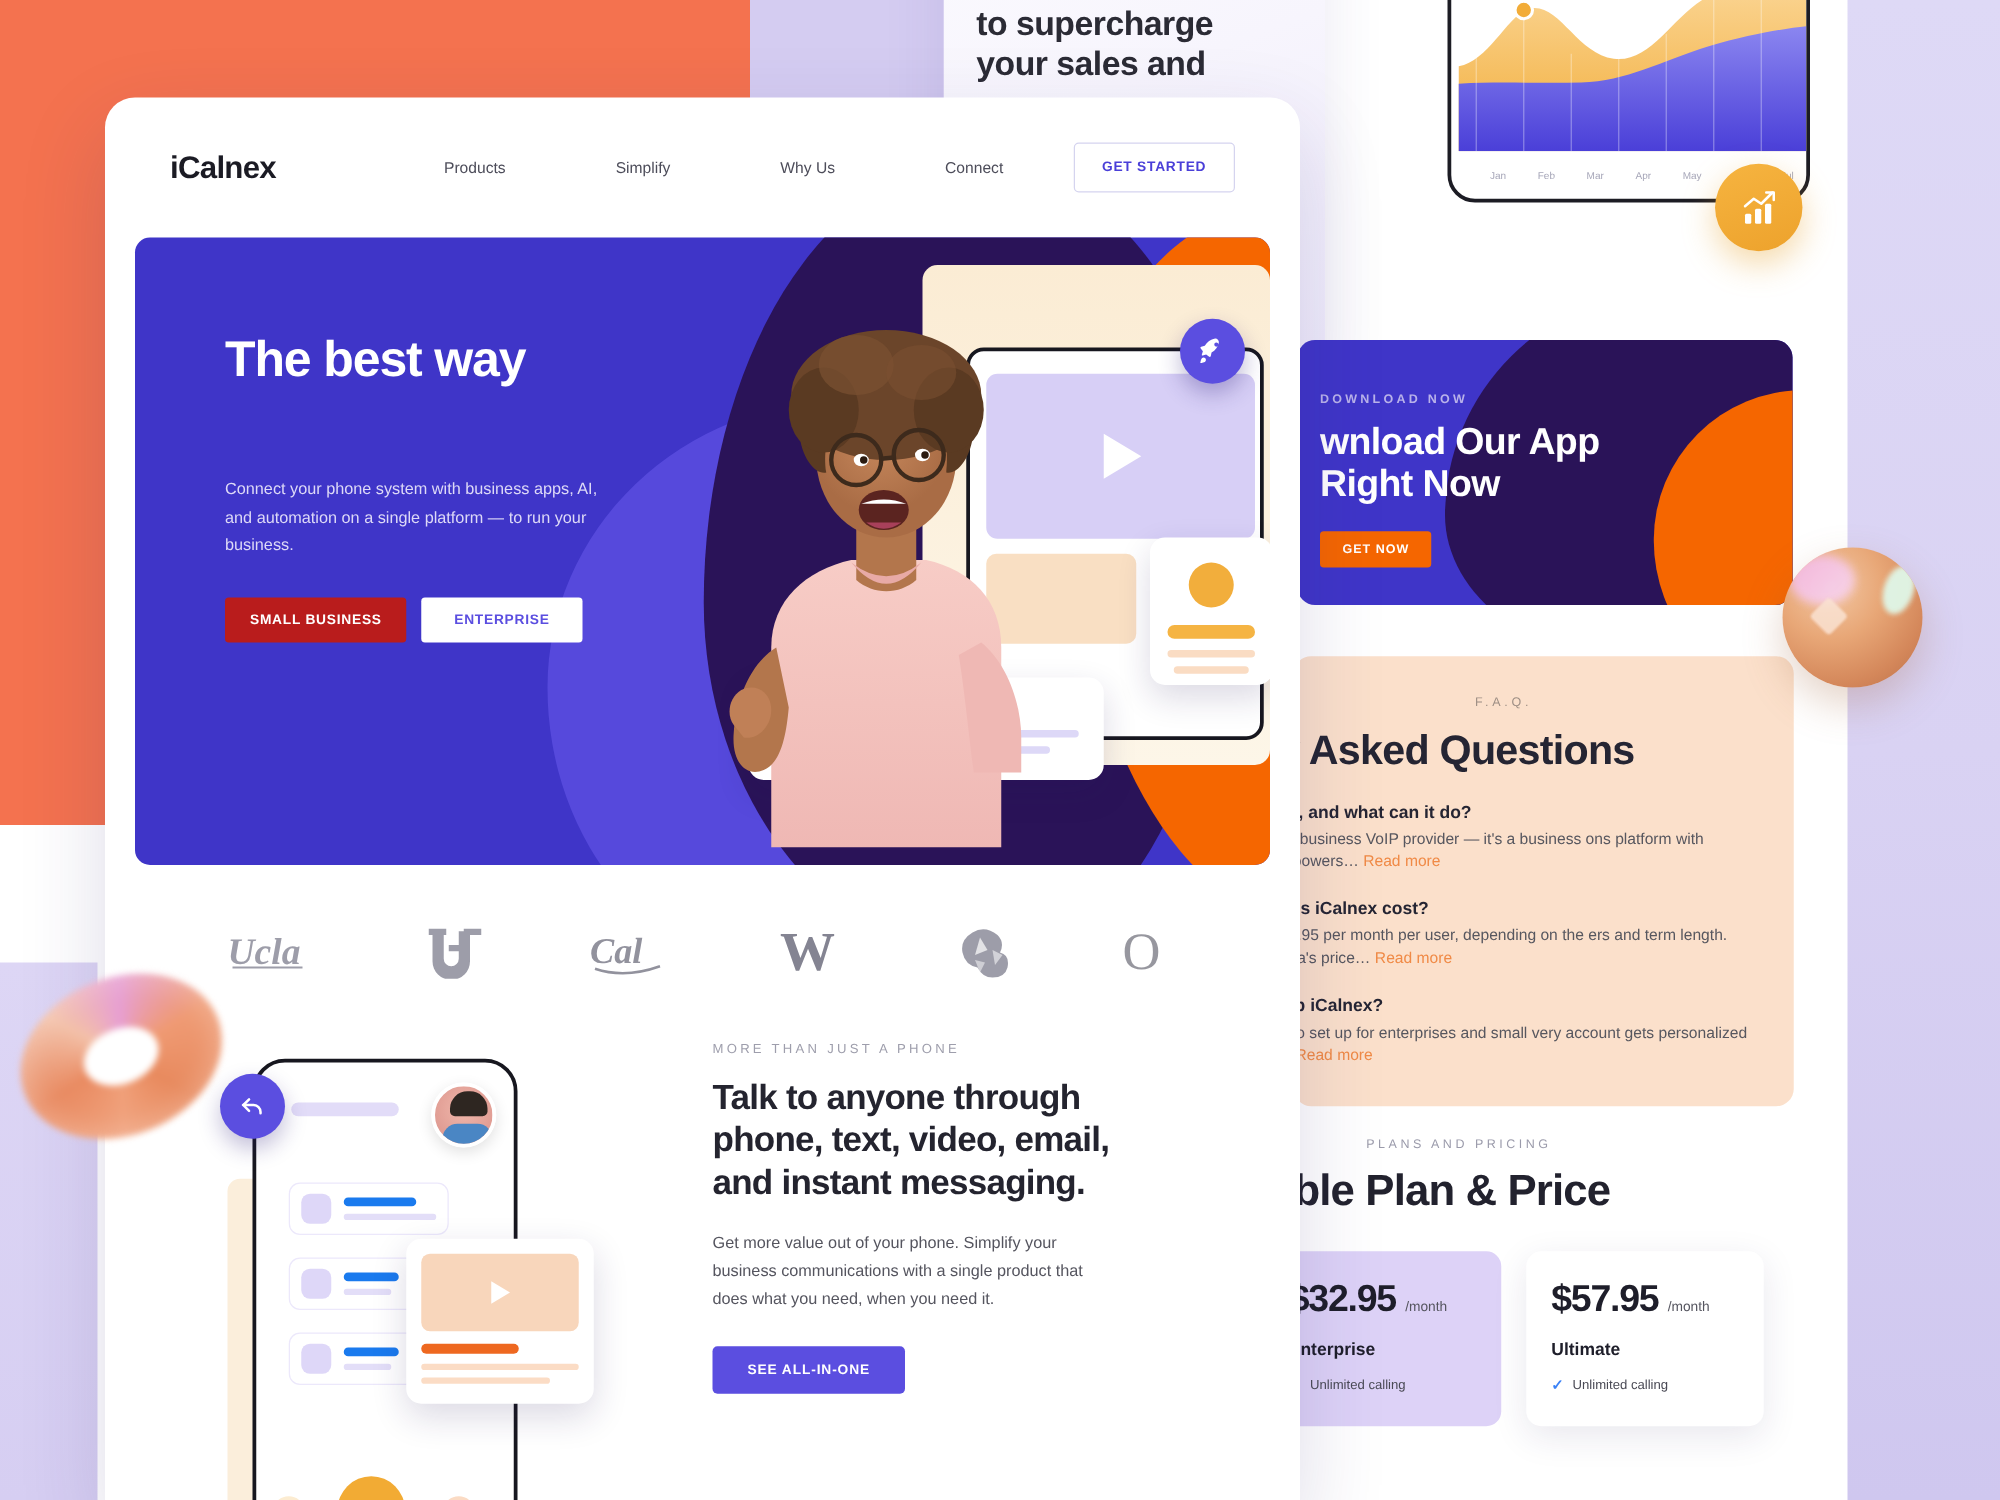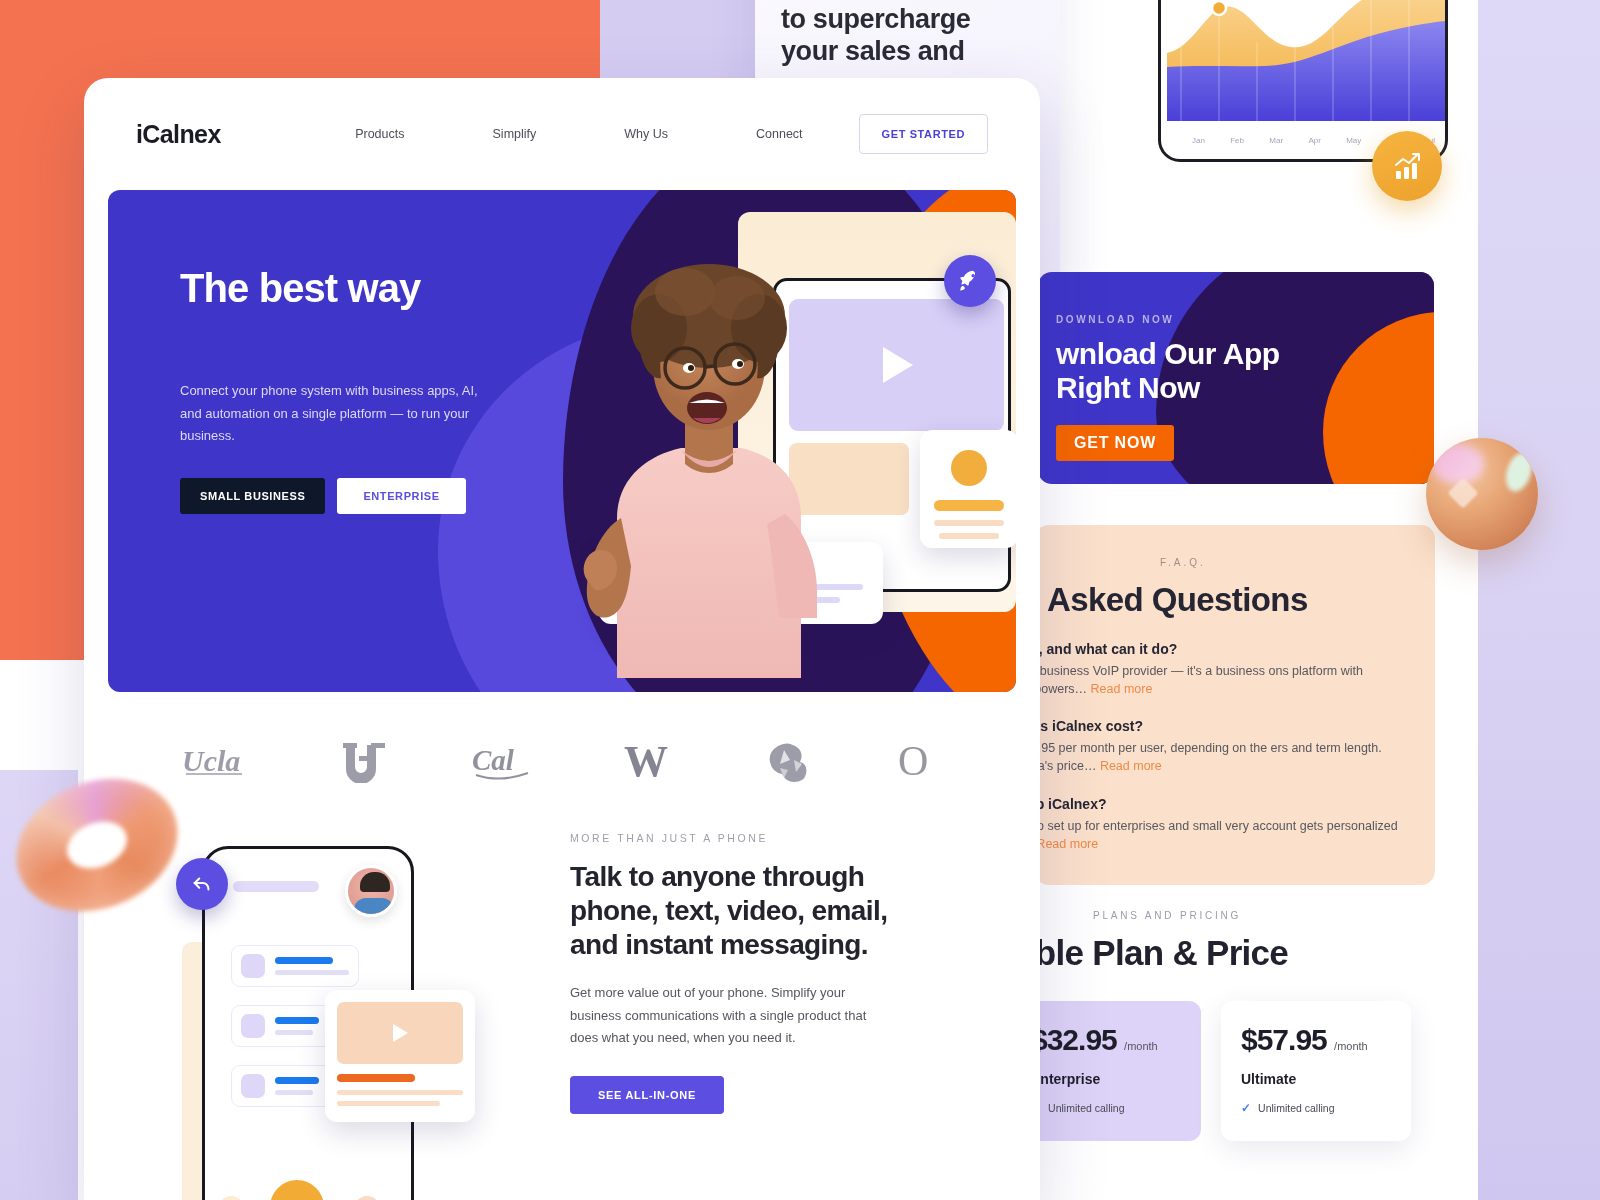--- a/index.html
+++ b/index.html
@@ -80,30 +80,30 @@
   }
   .dl-panel .blob-orange {
     position:absolute; left:285px; top:40px; width:200px; height:240px;
     background:#f56600; border-radius: 60% 40% 45% 55% / 50% 50% 50% 50%;
   }
   .dl-inner { position:relative; padding: 42px 0 0 18px; }
   .eyebrow { font-size:10px; letter-spacing:2.6px; color:#b9b2ea; font-weight:600; }
   .dl-title { font-size:30px; font-weight:800; color:#fff; line-height:1.13; margin-top:12px; letter-spacing:-0.5px; }
   .btn-get-now {
     margin-top:20px; display:inline-block; background:#f56600; color:#fff;
-    font-size:16px; font-weight:700; letter-spacing:.8px; padding:9px 18px; border-radius:3px;
+    font-size:10px; font-weight:700; letter-spacing:.8px; padding:9px 18px; border-radius:3px;
     border:none; cursor:pointer;text-align:right;
   }
 
   
   .faq-panel {
     position:absolute; left:1035px; top:525px; width:400px; height:360px;
     background:#fbe0cb; border-radius:14px; padding: 32px 0 0 0; overflow:hidden;
   }
-  .faq-eyebrow { font-size:10px; letter-spacing:3px; color:#9e8f85; margin-left:80px;padding-left:45px; }
+  .faq-eyebrow { font-size:10px; letter-spacing:3px; color:#9e8f85; margin-left:100px;padding-left:45px; }
   .faq-title {
     font-size:33px; font-weight:800; color:#252533; letter-spacing:-0.6px;
     margin-top:13px; margin-left:-32px; white-space:nowrap;
   }
   .faq-list { margin-top:22px; margin-left:-32px; }
   .faq-item { margin-bottom:20px; }
   .faq-q { font-size:14px; font-weight:800; color:#252533; white-space:nowrap; }
   .faq-a { font-size:12.5px; color:#57575f; line-height:1.45; margin-top:5px; max-width:400px; }
   .faq-a .rm { color:#f08a46; }
 
@@ -158,21 +158,21 @@
   }
   .hero .blob-light {
     position:absolute; left:330px; top:130px; width:400px; height:460px;
     background:#574bdd; border-radius: 60% 40% 50% 50% / 50% 55% 45% 50%;
     opacity:.95;
   }
   .hero-copy { position:relative; padding:75px 0 0 72px; width:450px; }
   .hero-h1 { font-size:40px; font-weight:800; color:#fff; line-height:1.16; letter-spacing:-0.9px; }
   .hero-sub { margin-top:22px; font-size:13px; color:#ddd9f7; line-height:1.75; max-width:320px; }
   .hero-btns { margin-top:30px; display:flex; gap:12px; }
-  .btn-sb { background:#0f172a; color:#fff; border:none; border-radius:3px;
+  .btn-sb { background:#b91c1c; color:#fff; border:none; border-radius:3px;
       font-size:11px; font-weight:700; letter-spacing:.6px; padding:12px 20px; cursor:pointer; }
   .btn-ent { background:#fff; color:#5b4ee0; border:none; border-radius:3px;
       font-size:11px; font-weight:700; letter-spacing:.6px; padding:12px 26px; cursor:pointer; }
 
   
   .illus { position:absolute; left:455px; top:10px; width:470px; height:492px; }
   .ill-cream {
     position:absolute; left:175px; top:12px; width:278px; height:400px;
     background:linear-gradient(180deg,#fbecd4,#fdf6e8); border-radius:12px;
   }

